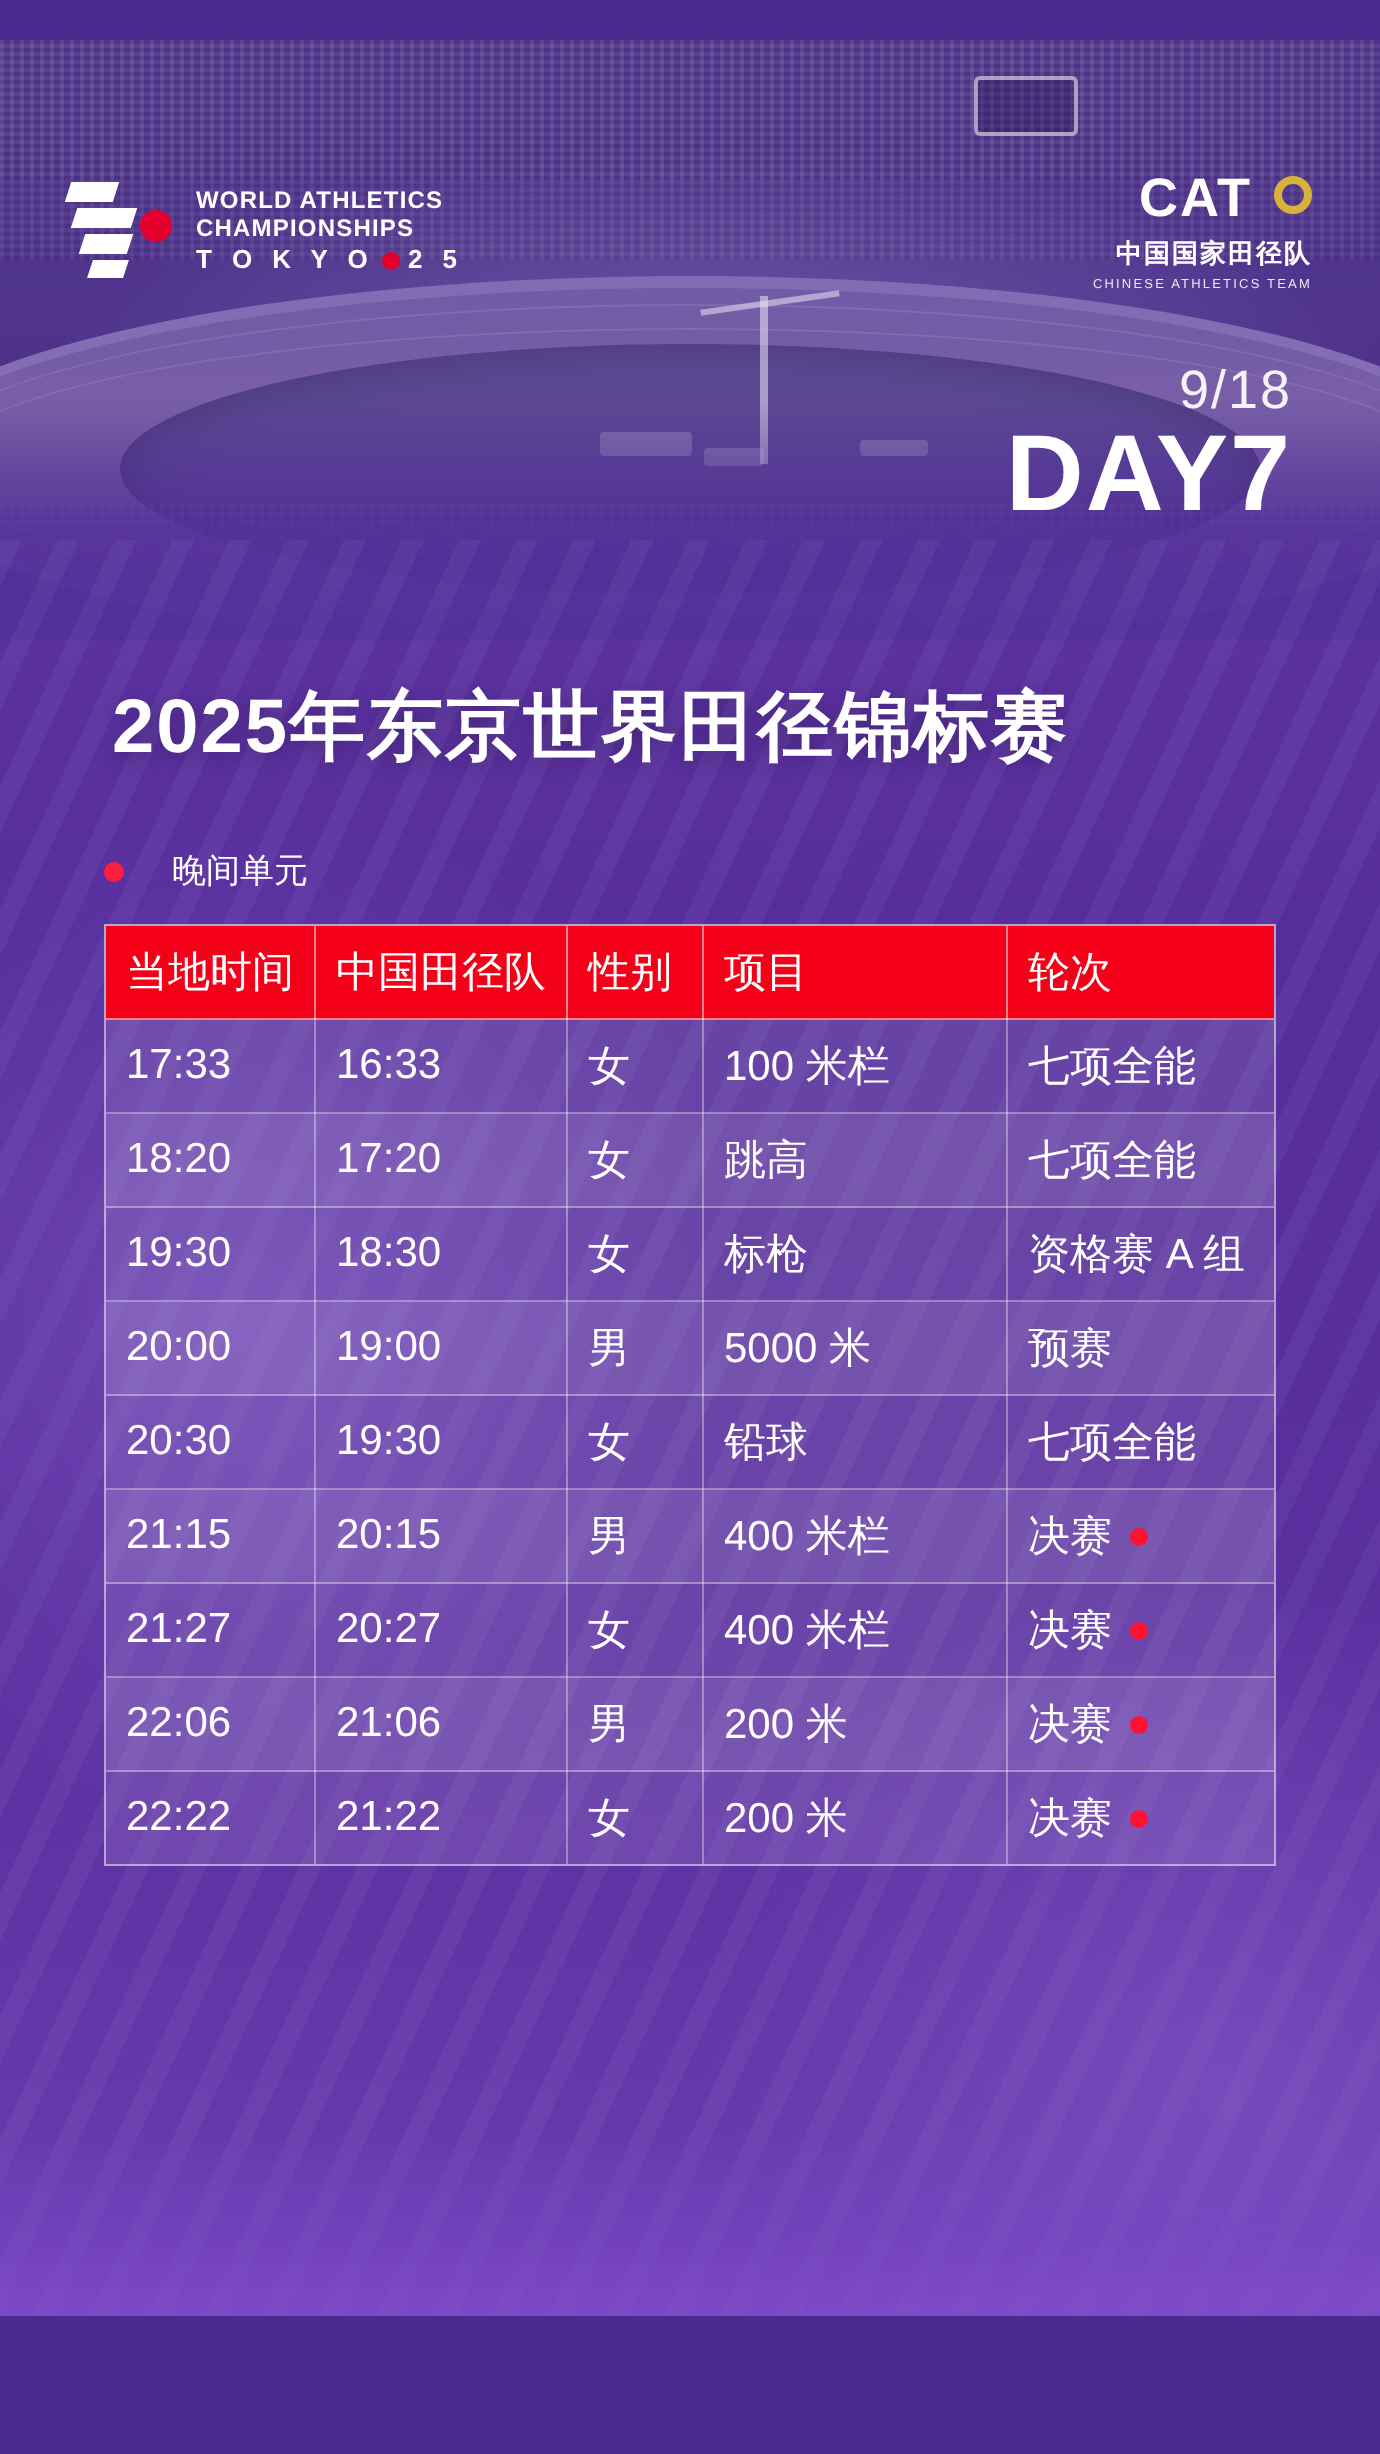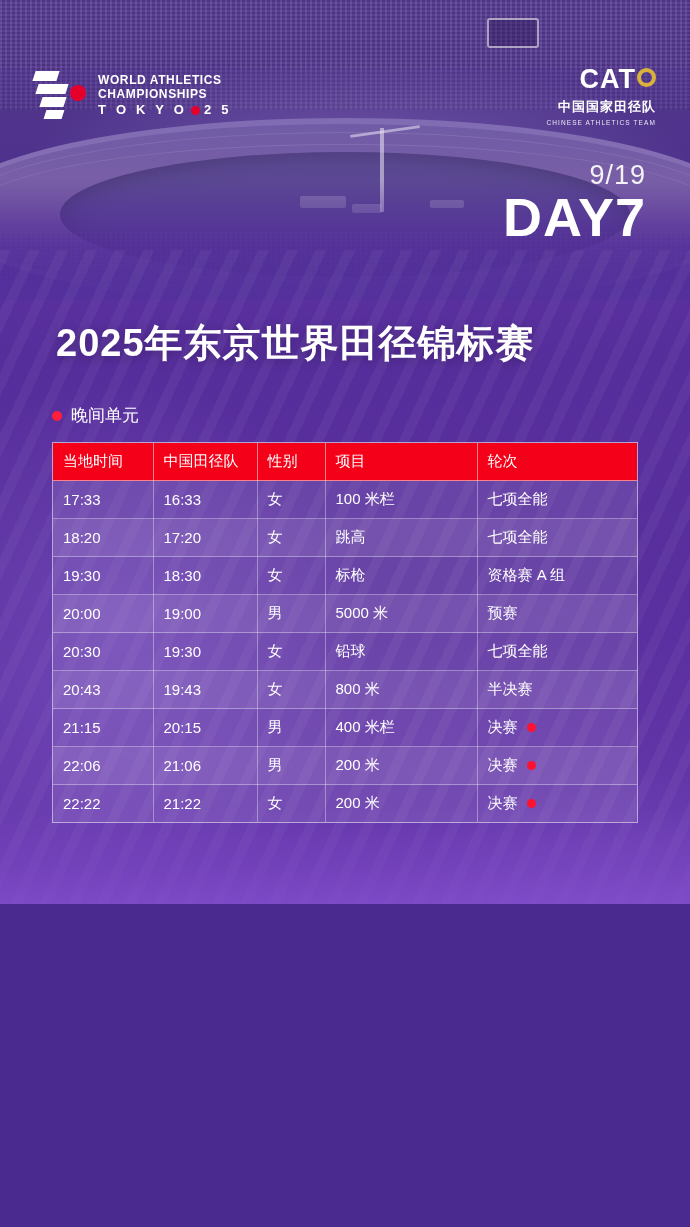--- a/index.html
+++ b/index.html
@@ -8,23 +8,24 @@
     width: 690px;
     height: 1227px;
     font-family: "Liberation Sans", sans-serif;
     background: #4b2a8f;
     overflow: hidden;
   }
 
   .poster {
     position: relative;
     width: 690px;
-    height: 904px;
+    height: 1138px;
     background: linear-gradient(180deg, #6c3fae 0%, #5e33a3 18%, #562e9b 40%, #5a2f9f 70%, #6a3bb0 100%);
     overflow: hidden;
+    margin-top: 20px;
   }
 
   
   .hero {
     position: absolute;
     top: 0; left: 0;
     width: 690px;
     height: 300px;
     overflow: hidden;
   }
@@ -155,21 +156,21 @@
     font-size: 13px; font-weight: 700; letter-spacing: 3.2px;
     display: flex; align-items: center; gap: 4px; margin-top: 2px; justify-content: space-between;
   }
   .wch-text .l3 .reddot {
     width: 9px; height: 9px; border-radius: 50%; background: #e4002b;
     display: inline-block;
   }
 
   .cat-logo { text-align: right; color: #fff; }
   .cat-top {
-    display: flex; align-items: baseline; justify-content: flex-end; gap: 1px;
+    display: flex; align-items: baseline; justify-content: flex-end; gap: 11px;
     font-size: 27px; font-weight: 700; letter-spacing: 1px; line-height: 1;
   }
   .cat-top .ring {
     width: 19px; height: 19px; border-radius: 50%;
     border: 4px solid #d9b23c; display: inline-block;
     transform: translateY(-1px);
   }
   .cat-sub { font-size: 13px; font-weight: 700; margin-top: 5px; letter-spacing: 1px; }
   .cat-en { font-size: 6.5px; letter-spacing: 1.1px; margin-top: 3px; color: rgba(255,255,255,.88); }
 
@@ -205,21 +206,21 @@
     font-weight: 700;
     letter-spacing: 1px;
     text-shadow: 0 2px 10px rgba(0,0,0,0.25);
   }
 
   
   .session {
     position: absolute;
     left: 52px; top: 404px;
     z-index: 6;
-    display: flex; align-items: center; gap: 9px;
+    display: flex; align-items: center; gap: 24px;
     color: #fff;
     font-size: 17px;
     font-weight: 400;
   }
   .session .bullet {
     width: 10px; height: 10px; border-radius: 50%;
     background: #ff1f3d;
     display: inline-block;
   }
 
@@ -228,21 +229,21 @@
     position: absolute;
     left: 52px; top: 442px;
     width: 586px;
     z-index: 6;
     border: 1px solid rgba(255,255,255,0.55);
   }
   table {
     width: 100%;
     border-collapse: collapse;
     color: #fff;
-    font-size: 15px;
+    font-size: 21px;
     padding-left: 48px;
   }
   thead th {
     background: #f40019;
     color: #fff;
     font-weight: 400;
     text-align: left;
     padding: 9px 10px;
     border-right: 1px solid rgba(255,255,255,0.5);
     border-bottom: 1px solid rgba(255,255,255,0.5);
@@ -369,21 +370,21 @@
       <div class="cat-top">
         <span>CAT</span>
         <span class="ring"></span>
       </div>
       <div class="cat-sub">中国国家田径队</div>
       <div class="cat-en">CHINESE ATHLETICS TEAM</div>
     </div>
   </div>
 
   <div class="dayblock">
-    <div class="date-small">9/19</div>
+    <div class="date-small">9/18</div>
     <div class="day-big">DAY7</div>
   </div>
 
   <div class="title">2025年东京世界田径锦标赛</div>
 
   <div class="session">
     <span class="bullet"></span>
     <span>晚间单元</span>
   </div>
 
@@ -435,34 +436,34 @@
             <td><span>预赛</span></td>
           </tr>
           <tr>
             <td>20:30</td>
             <td>19:30</td>
             <td>女</td>
             <td>铅球</td>
             <td><span>七项全能</span></td>
           </tr>
           <tr>
-            <td>20:43</td>
-            <td>19:43</td>
-            <td>女</td>
-            <td>800 米</td>
-            <td><span>半决赛</span></td>
-          </tr>
-          <tr>
             <td>21:15</td>
             <td>20:15</td>
             <td>男</td>
             <td>400 米栏</td>
             <td><span>决赛</span><span class="final-dot" style="background: rgb(255, 18, 48);"></span></td>
           </tr>
           <tr>
+            <td>21:27</td>
+            <td>20:27</td>
+            <td>女</td>
+            <td>400 米栏</td>
+            <td><span>决赛</span><span class="final-dot" style="background: rgb(255, 18, 48);"></span></td>
+          </tr>
+          <tr>
             <td>22:06</td>
             <td>21:06</td>
             <td>男</td>
             <td>200 米</td>
             <td><span>决赛</span><span class="final-dot" style="background: rgb(255, 18, 48);"></span></td>
           </tr>
           <tr>
             <td>22:22</td>
             <td>21:22</td>
             <td>女</td>

